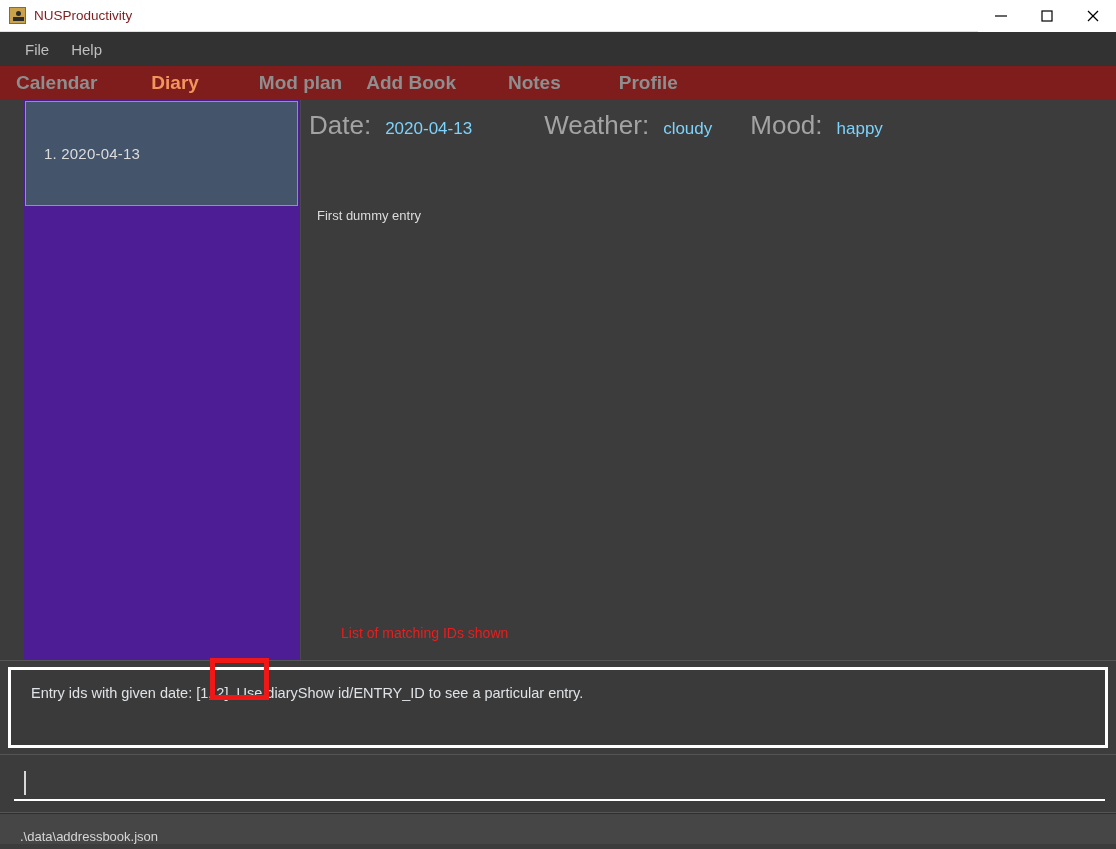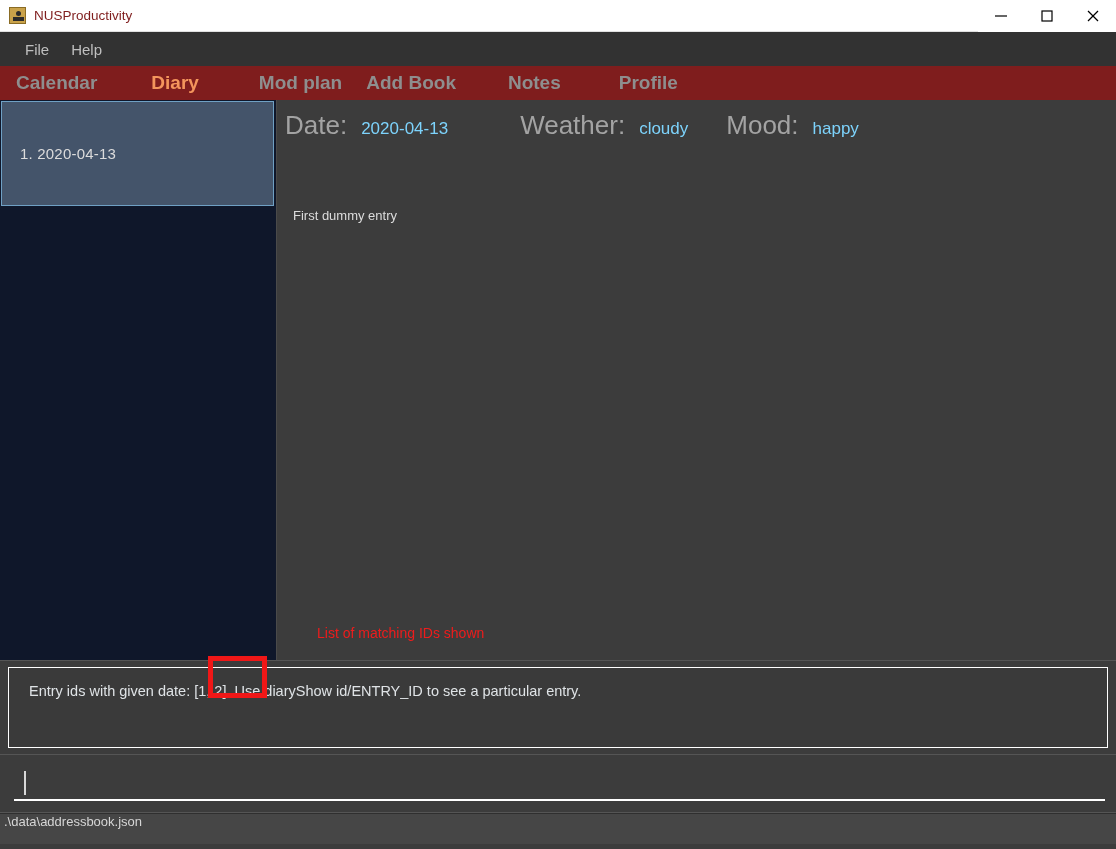--- a/index.html
+++ b/index.html
@@ -101,24 +101,25 @@
   .tab.active { color: #f4955c; }
 
   
   .content {
     height: 560px;
     display: flex;
     background: #3c3c3c;
   }
   .sidebar {
     width: 277px;
-    background: #0f172a;
+    background: #4c1d95;
     border-right: 1px solid #4a4a4a;
     padding-top: 1px;
     flex: none;
+    margin-left: 24px;
   }
   .diary-card {
     height: 105px;
     margin: 0 2px 0 1px;
     background: #44546a;
     border: 1px solid #6fa0c4;
     display: flex;
     align-items: center;
     padding-left: 18px;
   }
@@ -170,21 +171,21 @@
   
   .resultwrap {
     height: 95px;
     background: #3c3c3c;
     border-top: 1px solid #555555;
     border-bottom: 1px solid #555555;
     padding: 6px 8px;
   }
   .resultbox {
     height: 100%;
-    border: 1px solid #ffffff;
+    border: 3px solid #ffffff;
     background: #3a3a3a;
     padding: 14px 0 0 20px;
     position: relative;
   }
   .result-line {
     font-size: 14.5px;
     color: #dfe3e6;
     white-space: nowrap;
     position: relative;
     display: inline-block;
@@ -223,22 +224,22 @@
     height: 24px;
     background: #d8d8d8;
   }
 
   
   .statusbar {
     height: 31px;
     background: #464646;
     border-top: 1px solid #2f2f2f;
     display: flex;
-    align-items: flex-start;
-    padding-left: 4px;
+    align-items: flex-end;
+    padding-left: 20px;
   }
   .status-text {
     font-size: 13px;
     color: #d6d6d6;
   }
 </style>
 </head>
 <body>
 
 <div class="titlebar">

